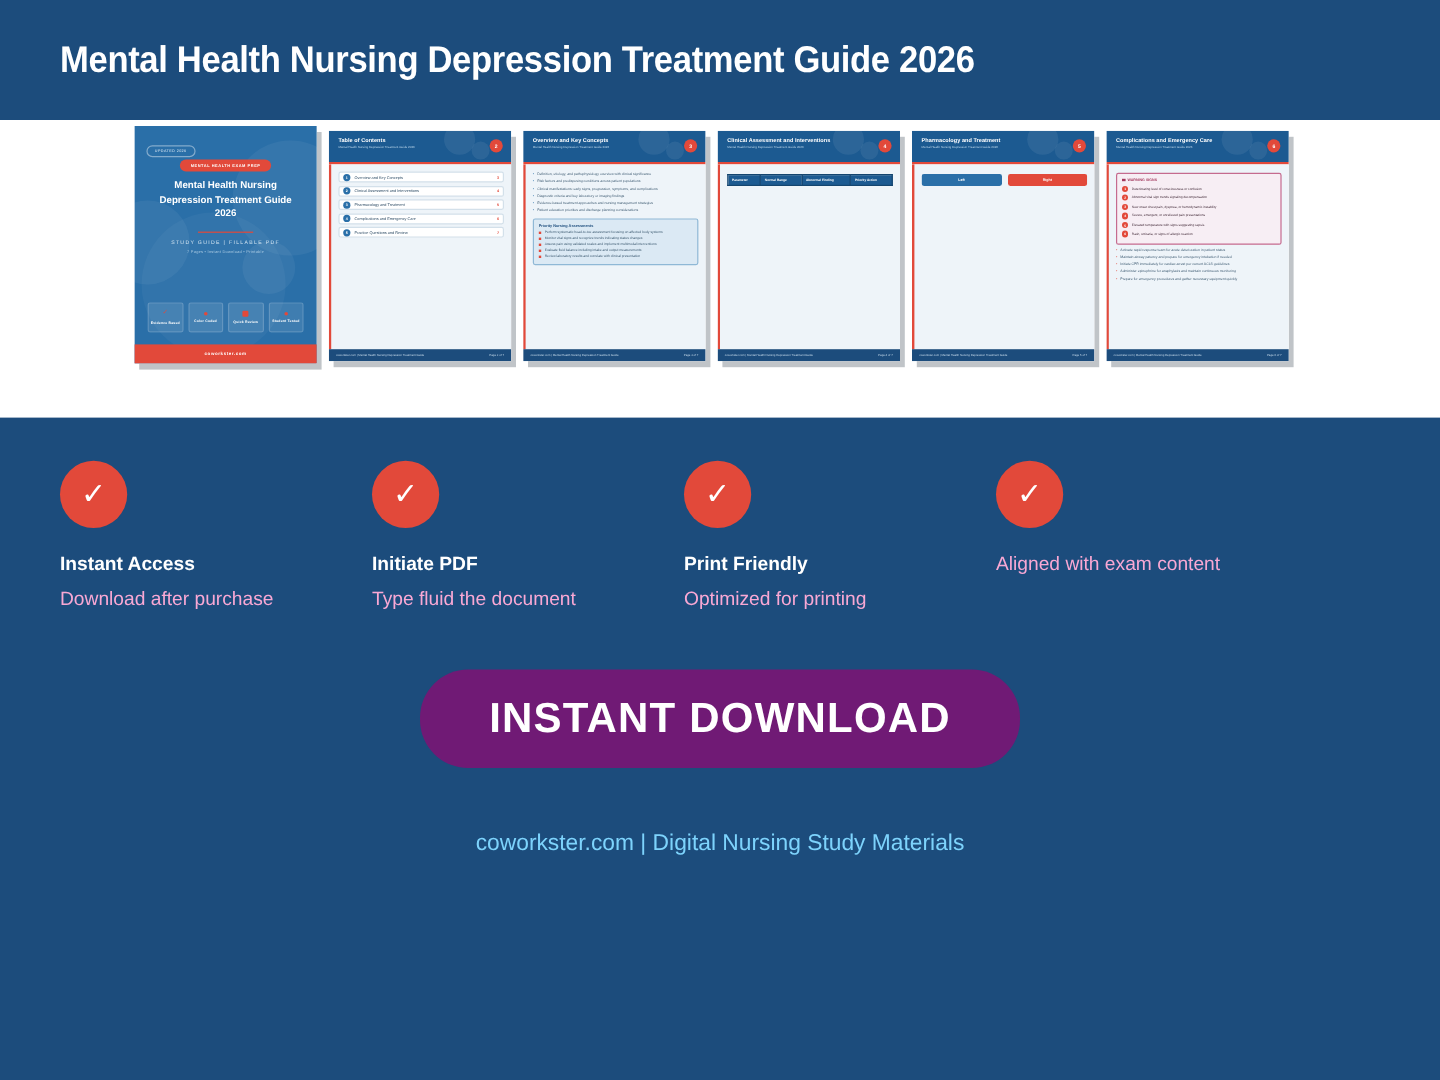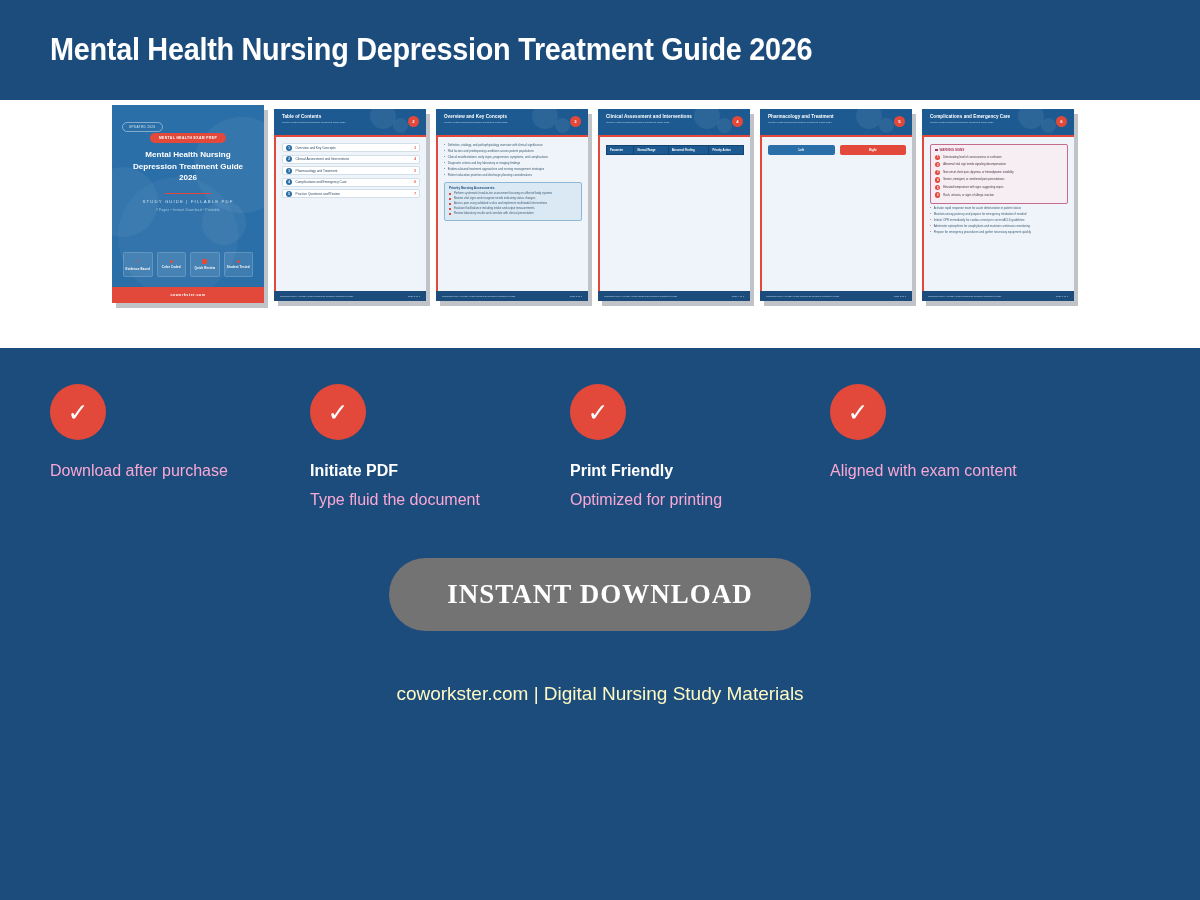--- a/index.html
+++ b/index.html
@@ -275,36 +275,36 @@
   .feat-title {
     color: #ffffff; font-size: 16px; font-weight: bold;
     margin-bottom: 11px; white-space: nowrap;
   }
   .feat-sub { color: #f9a8d4; font-size: 16px; white-space: nowrap; }
 
   
   .cta-wrap { text-align: center; margin-top: 49px; }
   .cta {
     display: inline-block;
-    background: #737373;
+    background: #701a75;
     color: #ffffff;
-    font-size: 27px;
+    font-size: 35px;
     font-weight: bold;
     letter-spacing: 1px;
     padding: 21px 58px;
     border-radius: 40px;
     border: none;
     cursor: pointer;
-    font-family: Liberation Serif, serif;
+    font-family: Liberation Sans, sans-serif;
   }
 
   .footnote {
     text-align: center;
     margin-top: 52px;
-    color: #fef9c3;
+    color: #7dd3fc;
     font-size: 19px;
   }
 </style>
 </head>
 <body>
 
 <div class="header">
   <div class="header-title">Mental Health Nursing Depression Treatment Guide 2026</div>
 </div>
 
@@ -579,20 +579,21 @@
         <span>Page 6 of 7</span>
       </div>
     </div>
 
   </div>
 </div>
 
 <div class="features">
   <div class="feature">
     <div class="feat-circle">✓</div>
+    <div class="feat-title">Instant Access</div>
     <div class="feat-sub">Download after purchase</div>
   </div>
   <div class="feature">
     <div class="feat-circle">✓</div>
     <div class="feat-title">Initiate PDF</div>
     <div class="feat-sub">Type fluid the document</div>
   </div>
   <div class="feature">
     <div class="feat-circle">✓</div>
     <div class="feat-title">Print Friendly</div>

